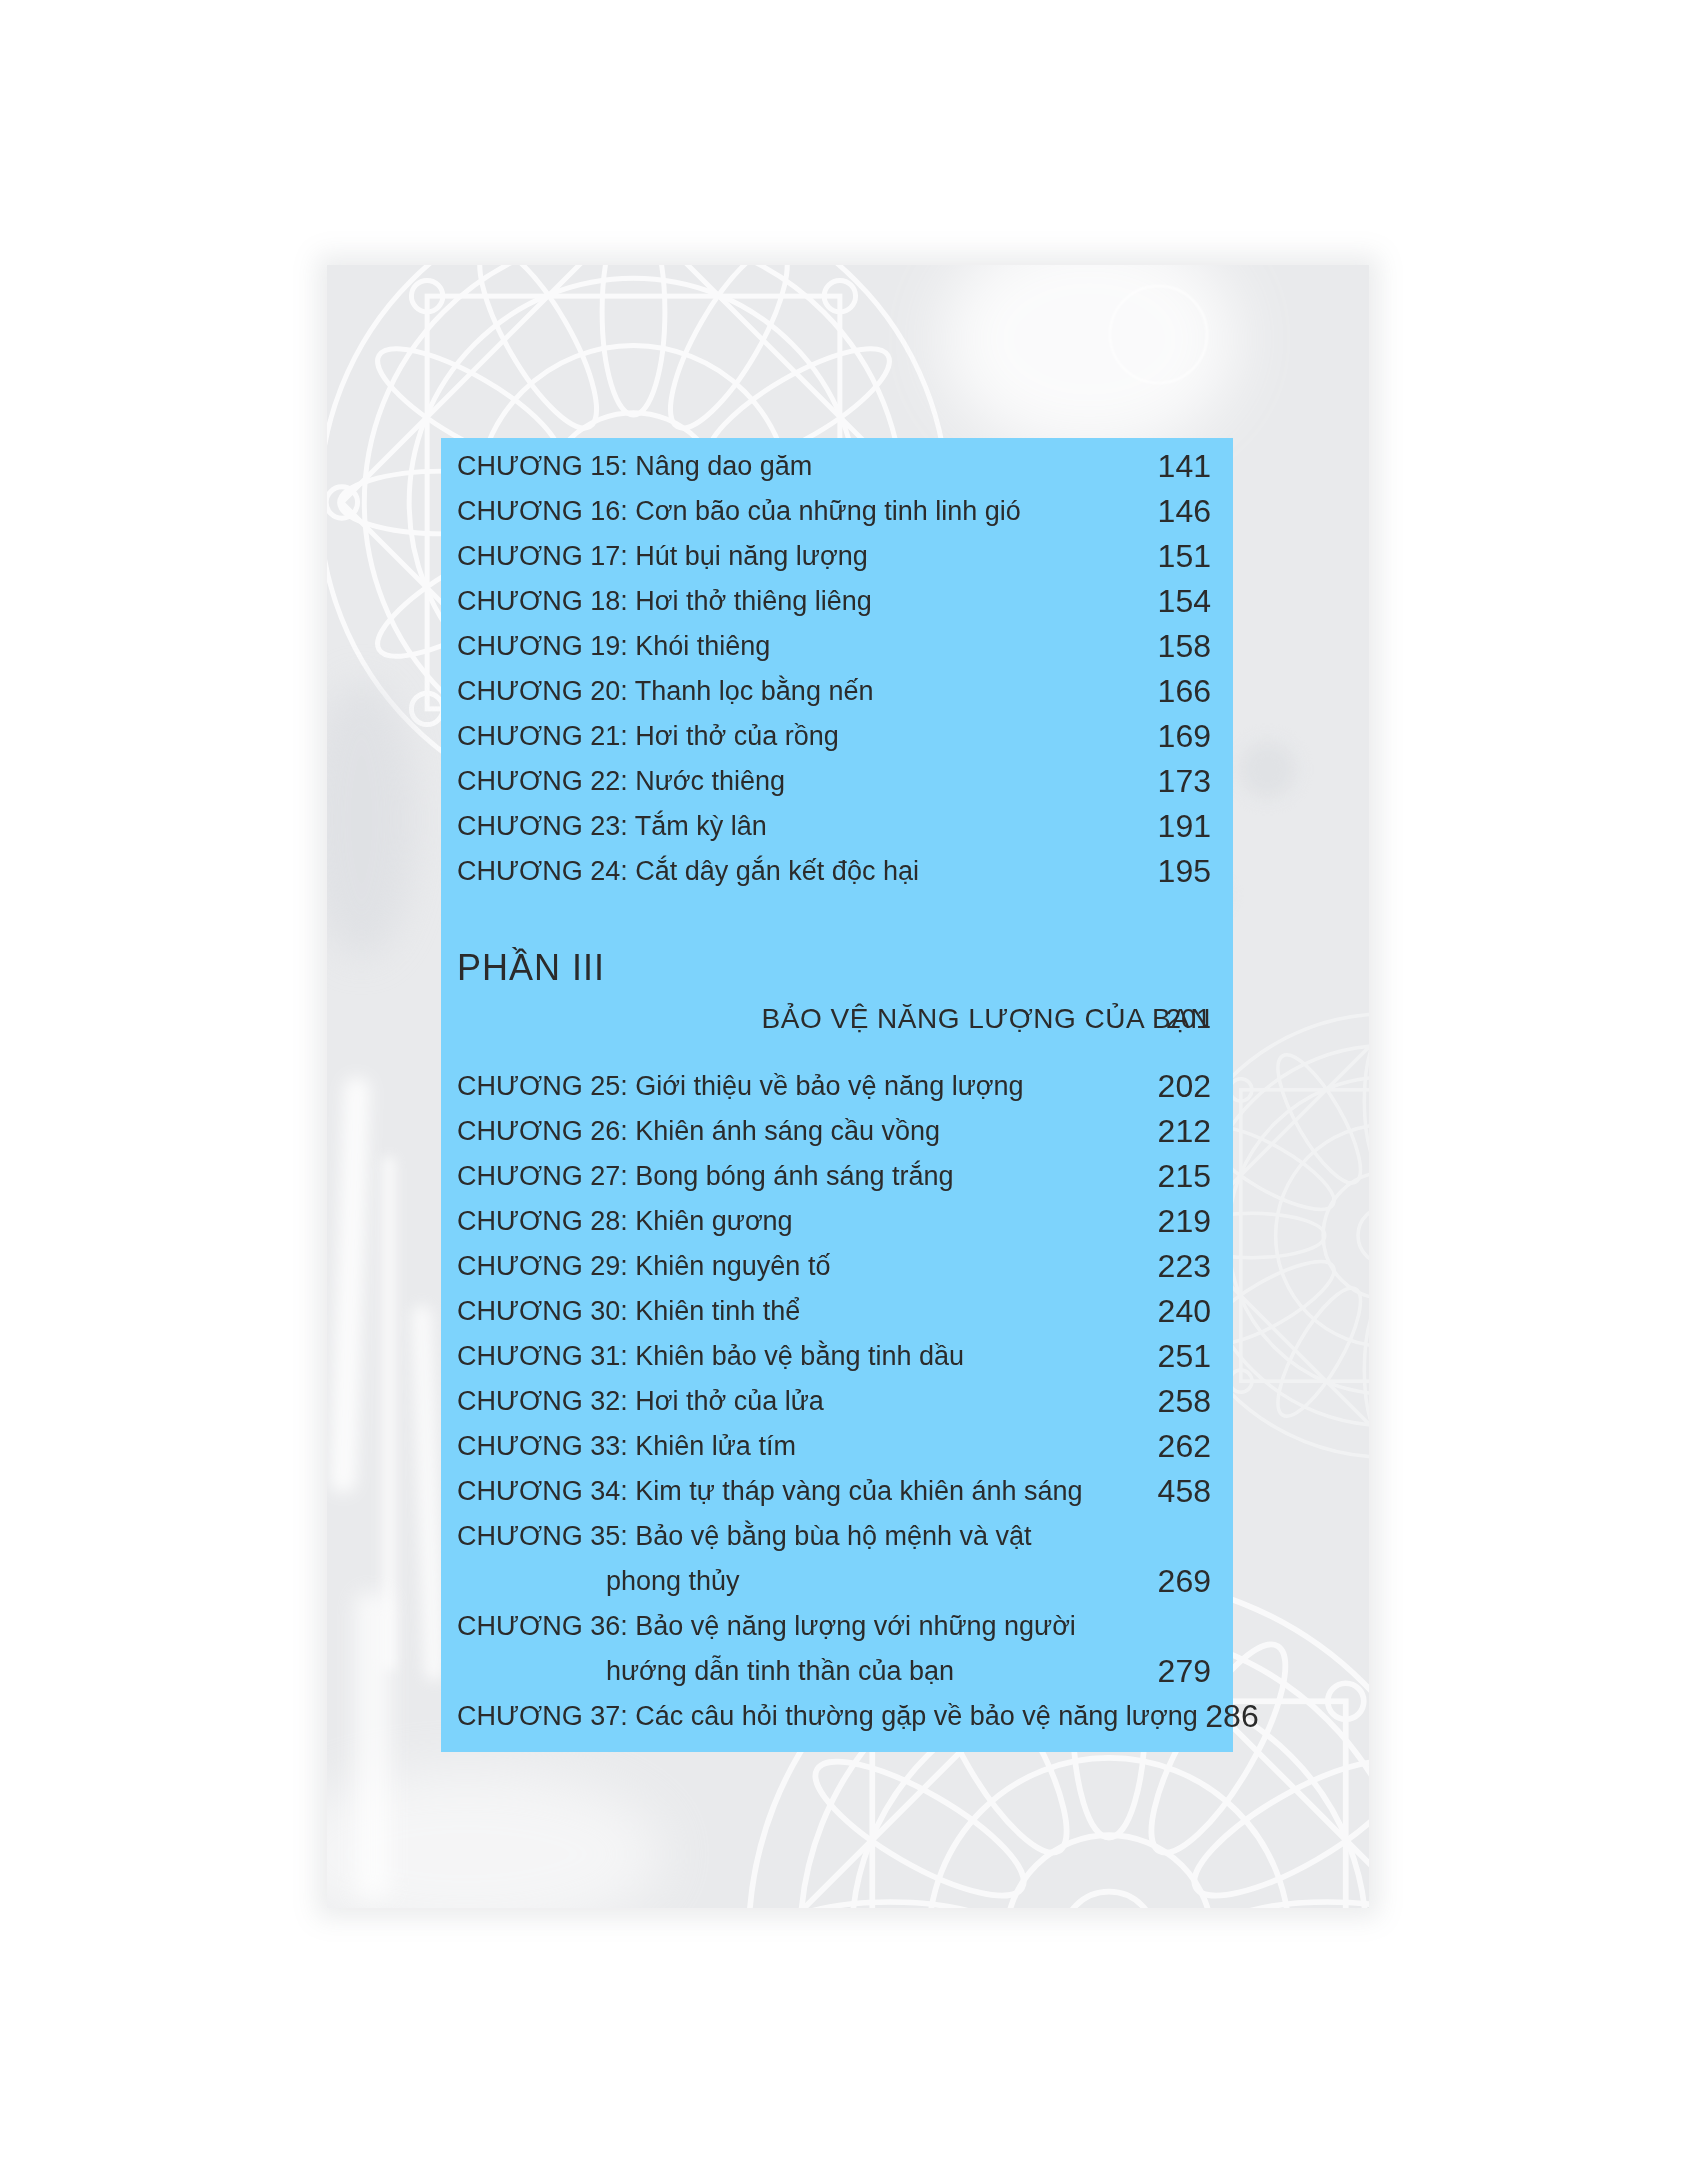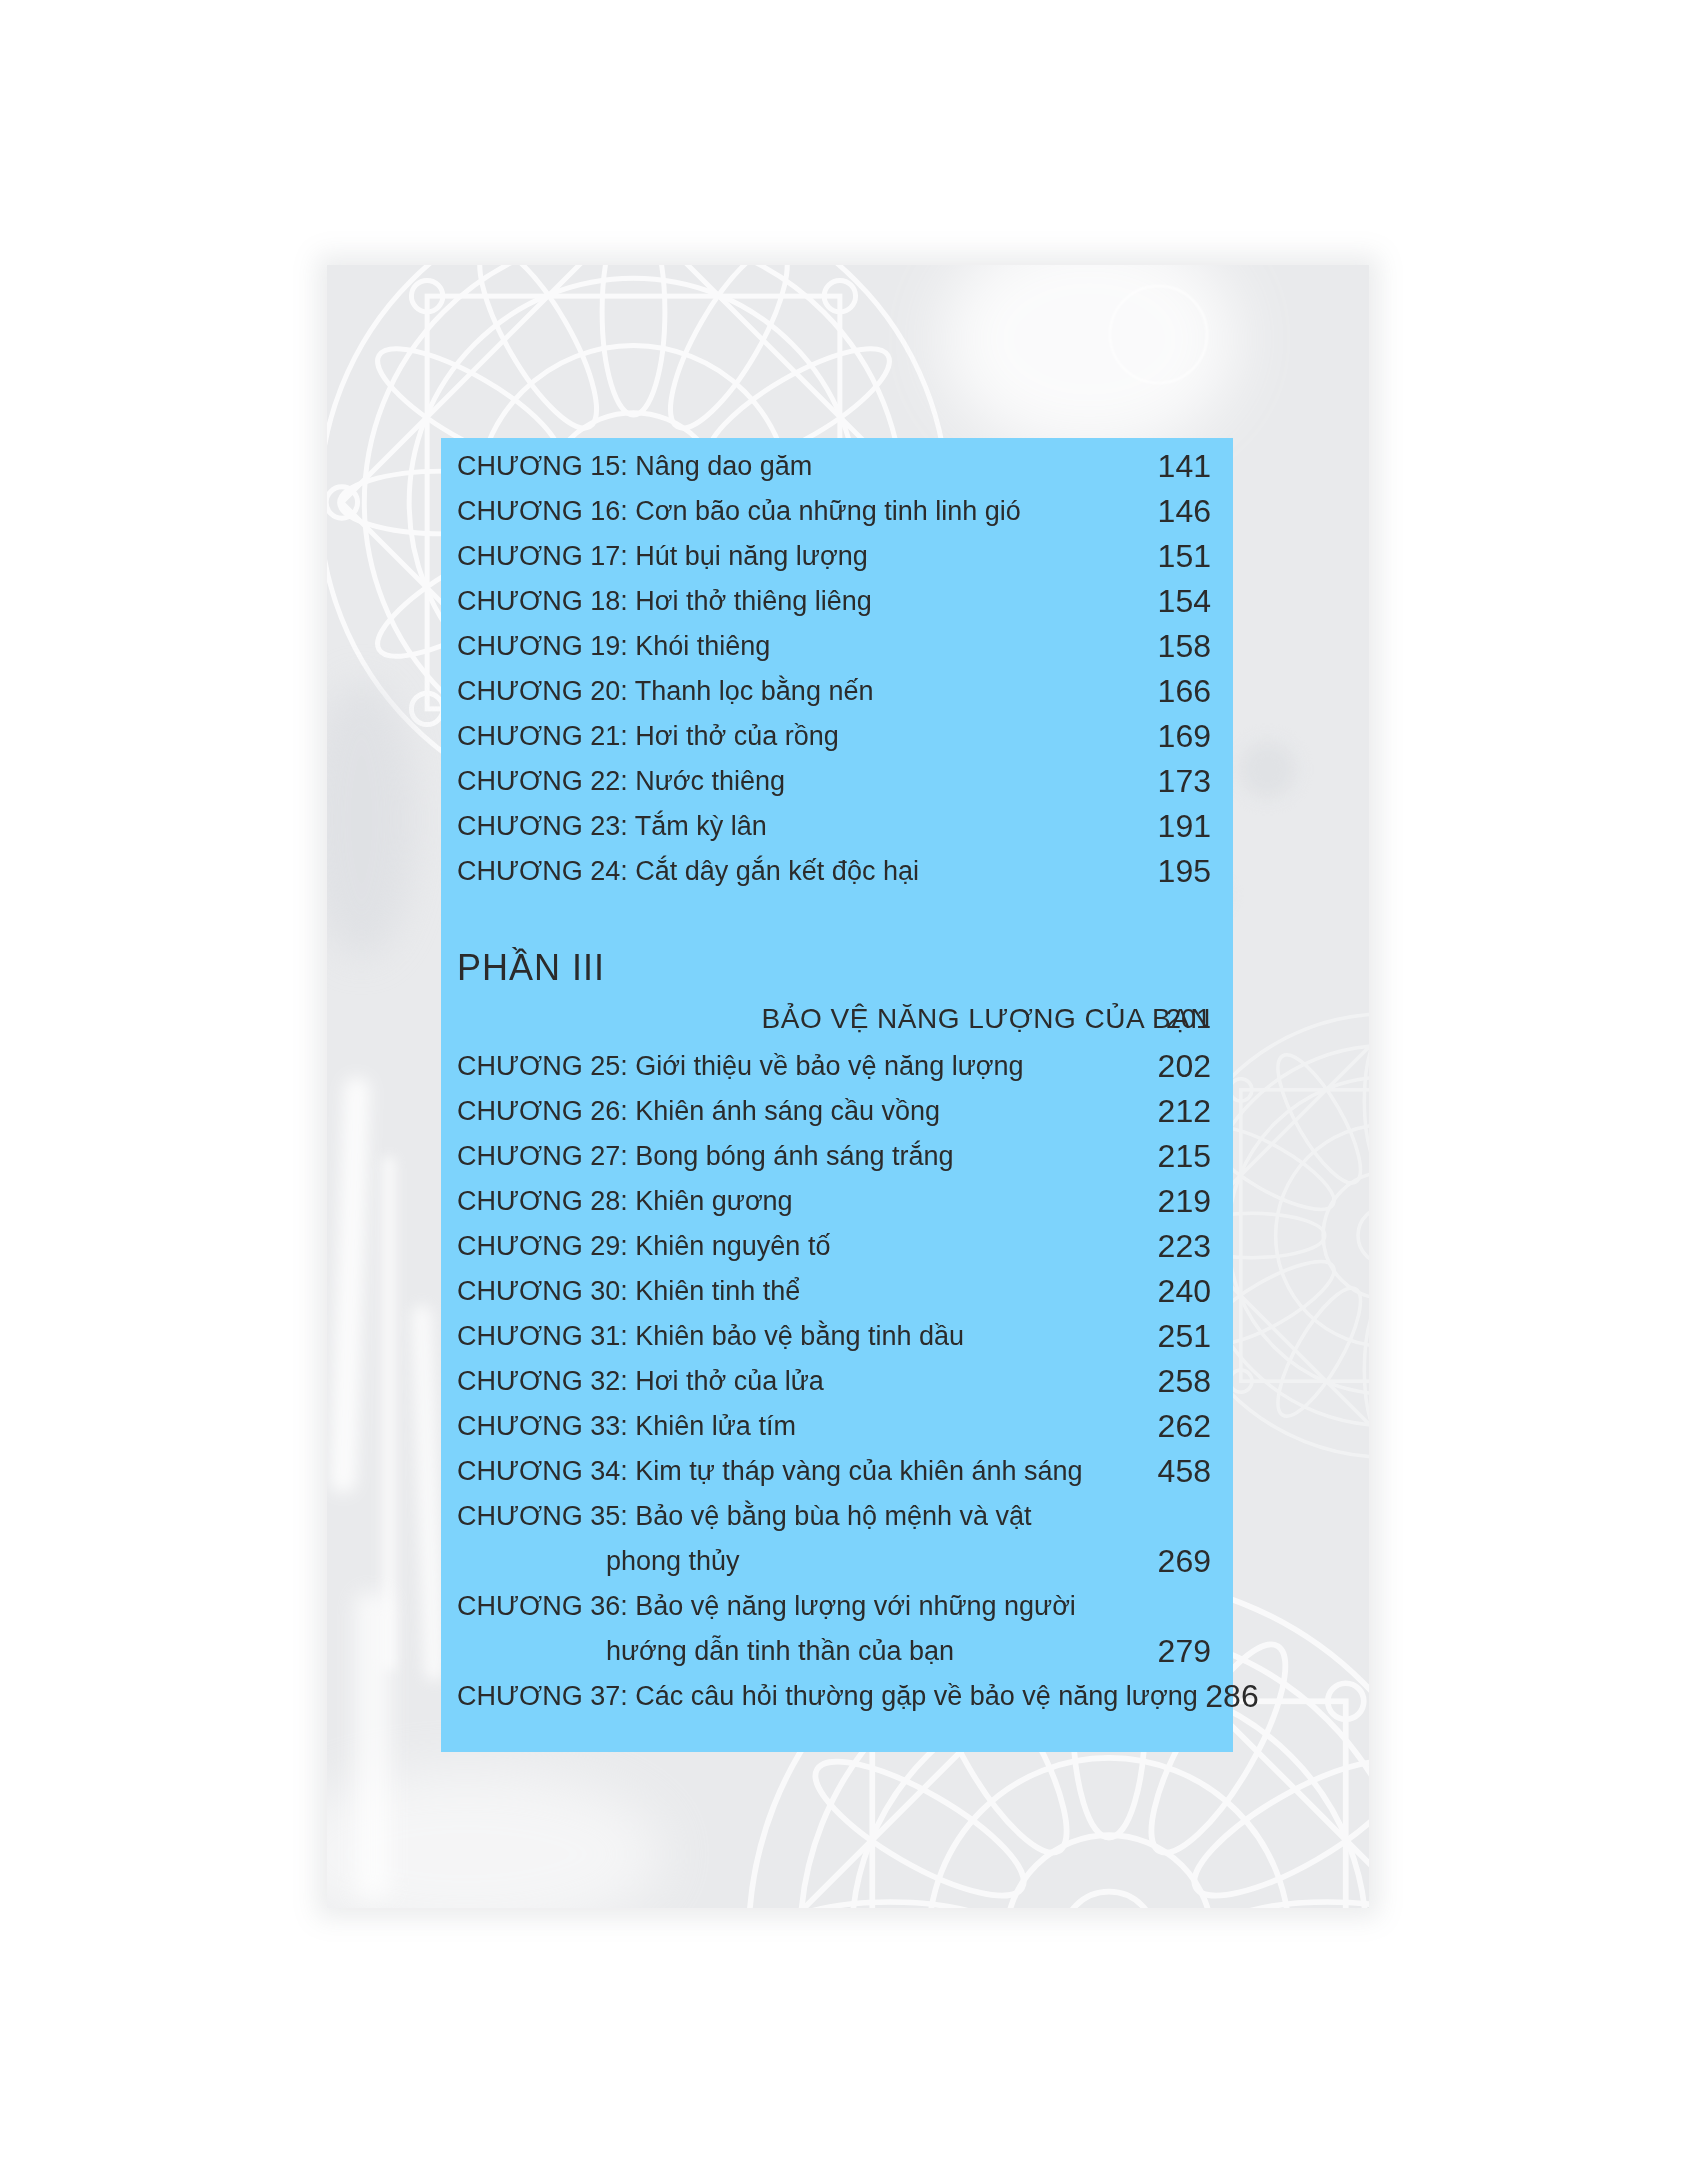--- a/index.html
+++ b/index.html
@@ -36,21 +36,21 @@
     letter-spacing:1px;
   }
   .part-subrow{position:relative;height:50px;margin-top:2px;}
   .part-subheading{
     text-align:right;font-size:28px;line-height:50px;letter-spacing:0.5px;
   }
   .part-page{
     position:absolute;right:0;top:0;min-width:61px;text-align:right;
     font-size:27px;line-height:50px;
   }
-  .section-2{}
+  .section-2{margin-top:20px;}
   .hidden-defs{position:absolute;width:0;height:0;overflow:hidden;}
 </style>
 </head>
 <body>
 
 <svg class="hidden-defs" aria-hidden="true">
   <defs>
     <g id="mandala-def" fill="none" stroke="#ffffff" stroke-width="2.2">
       <circle r="140"></circle>
         <circle r="120"></circle>

